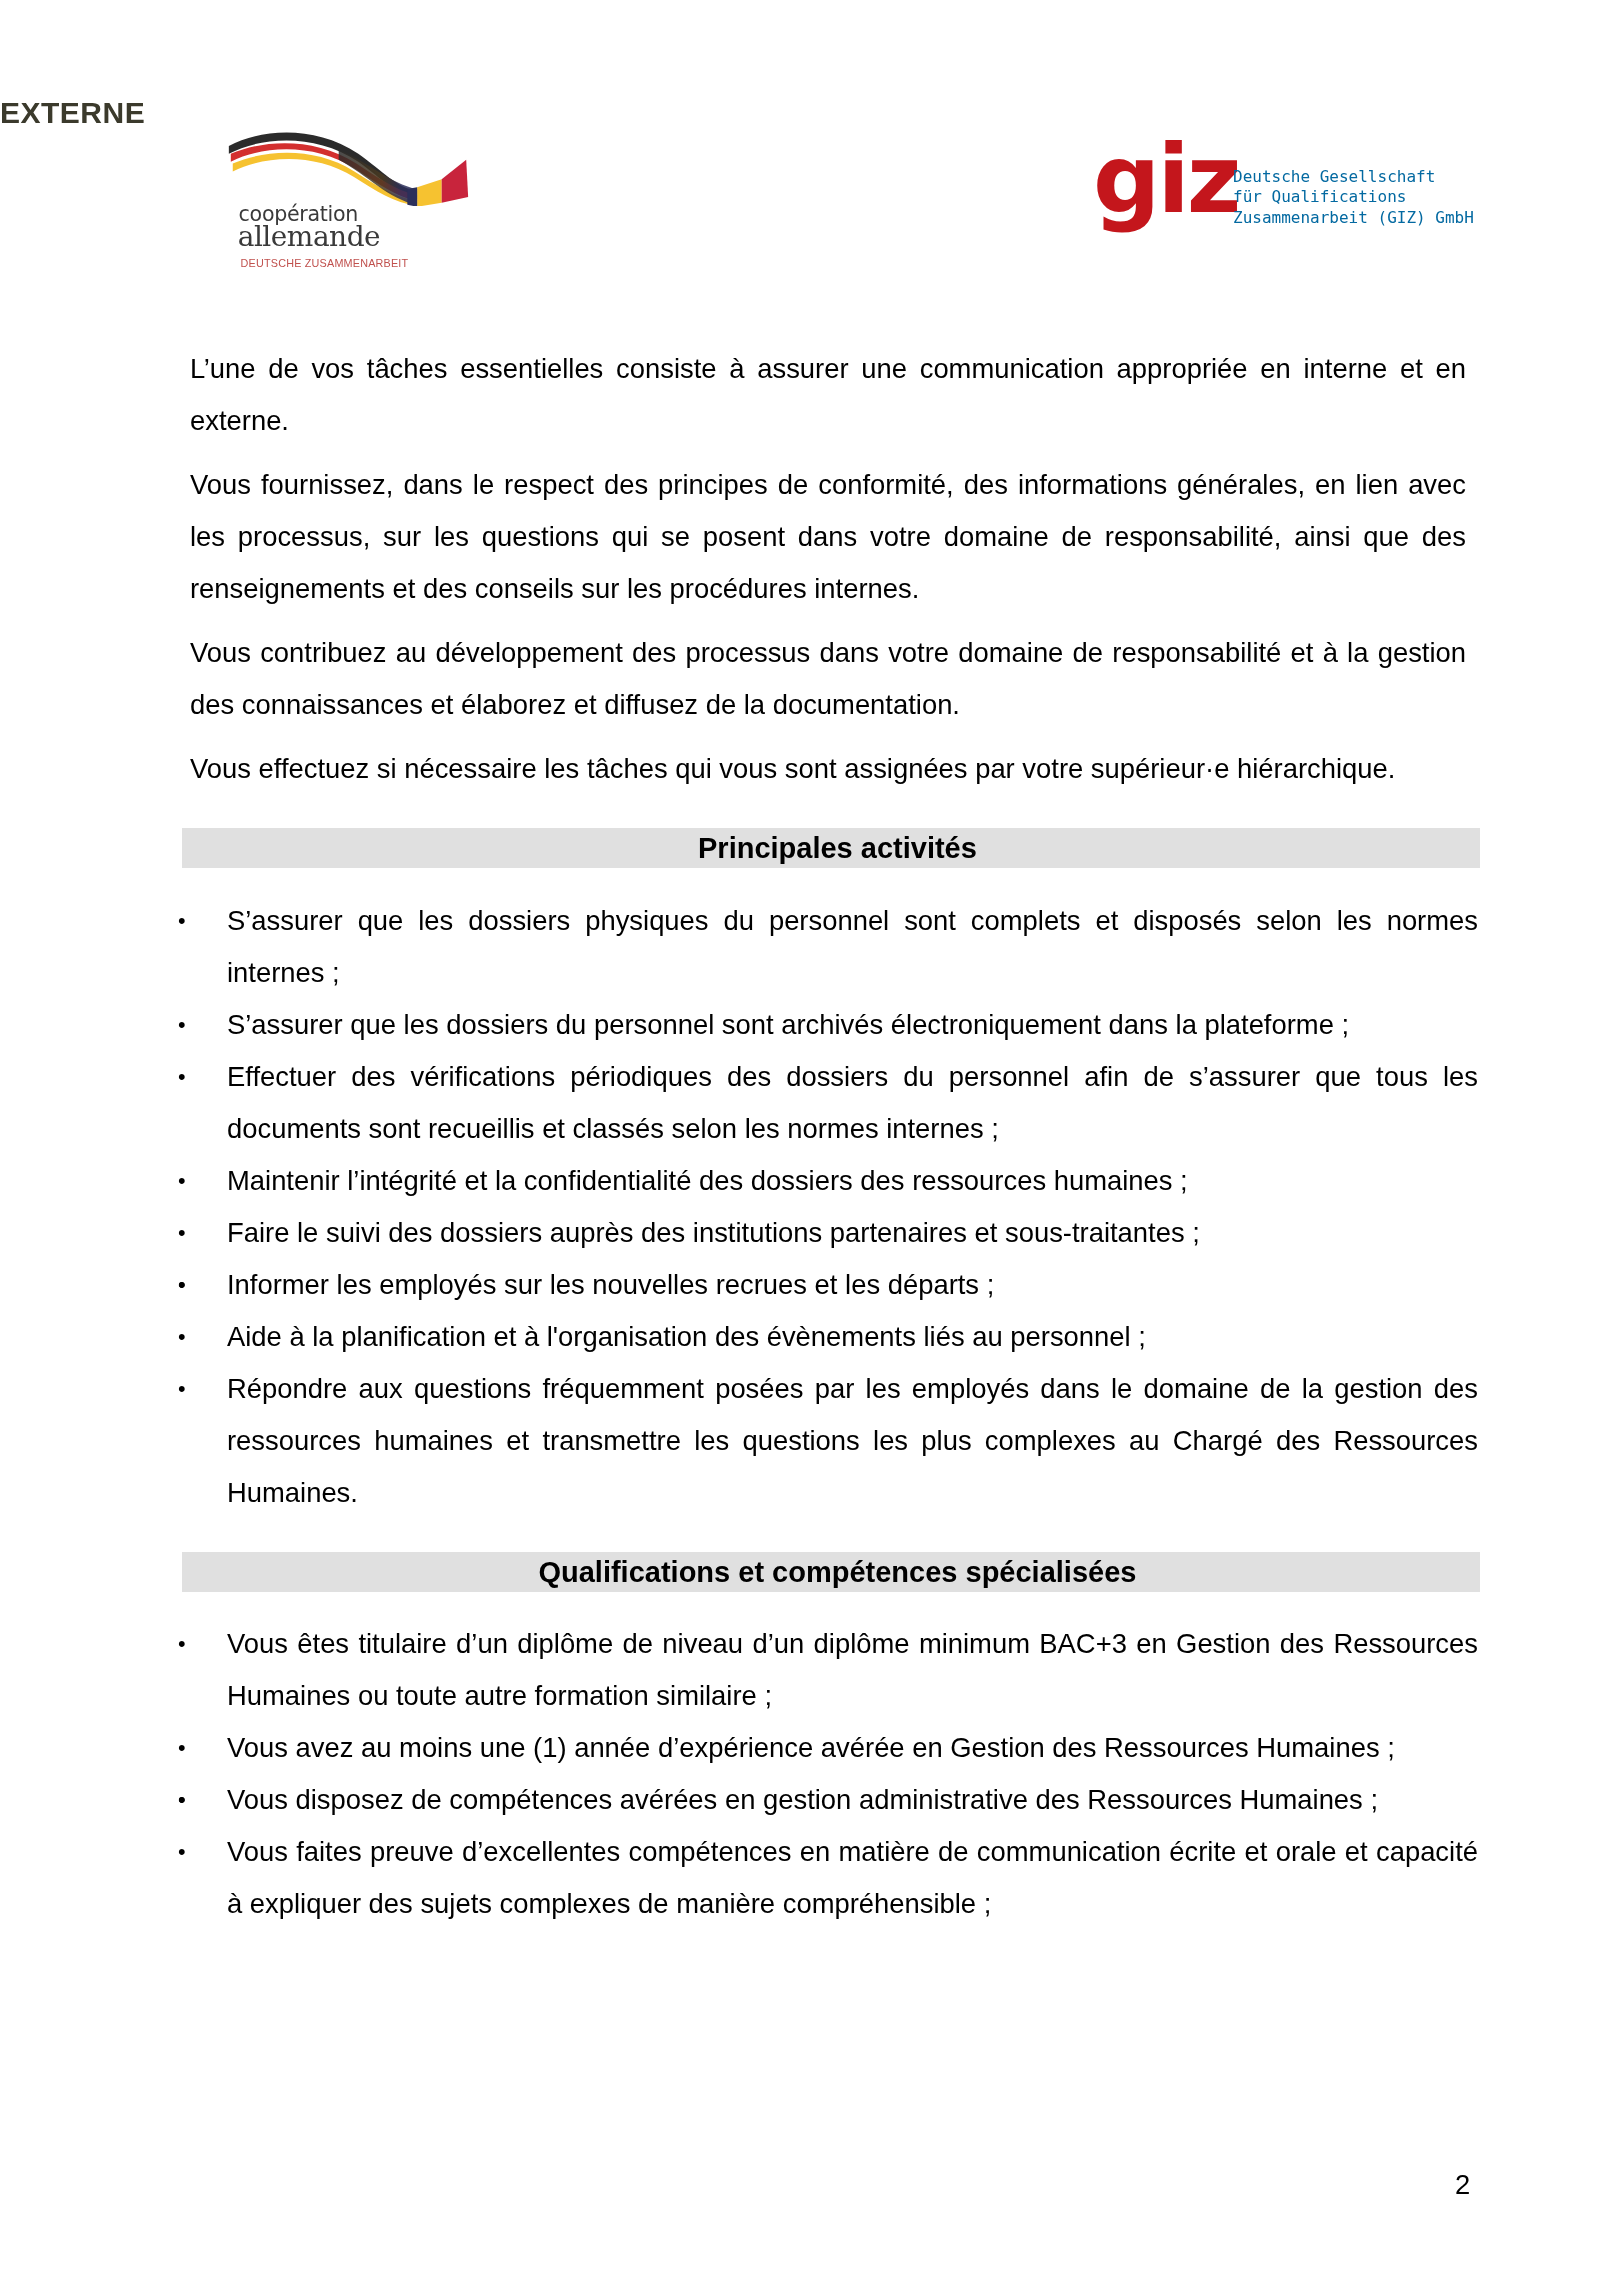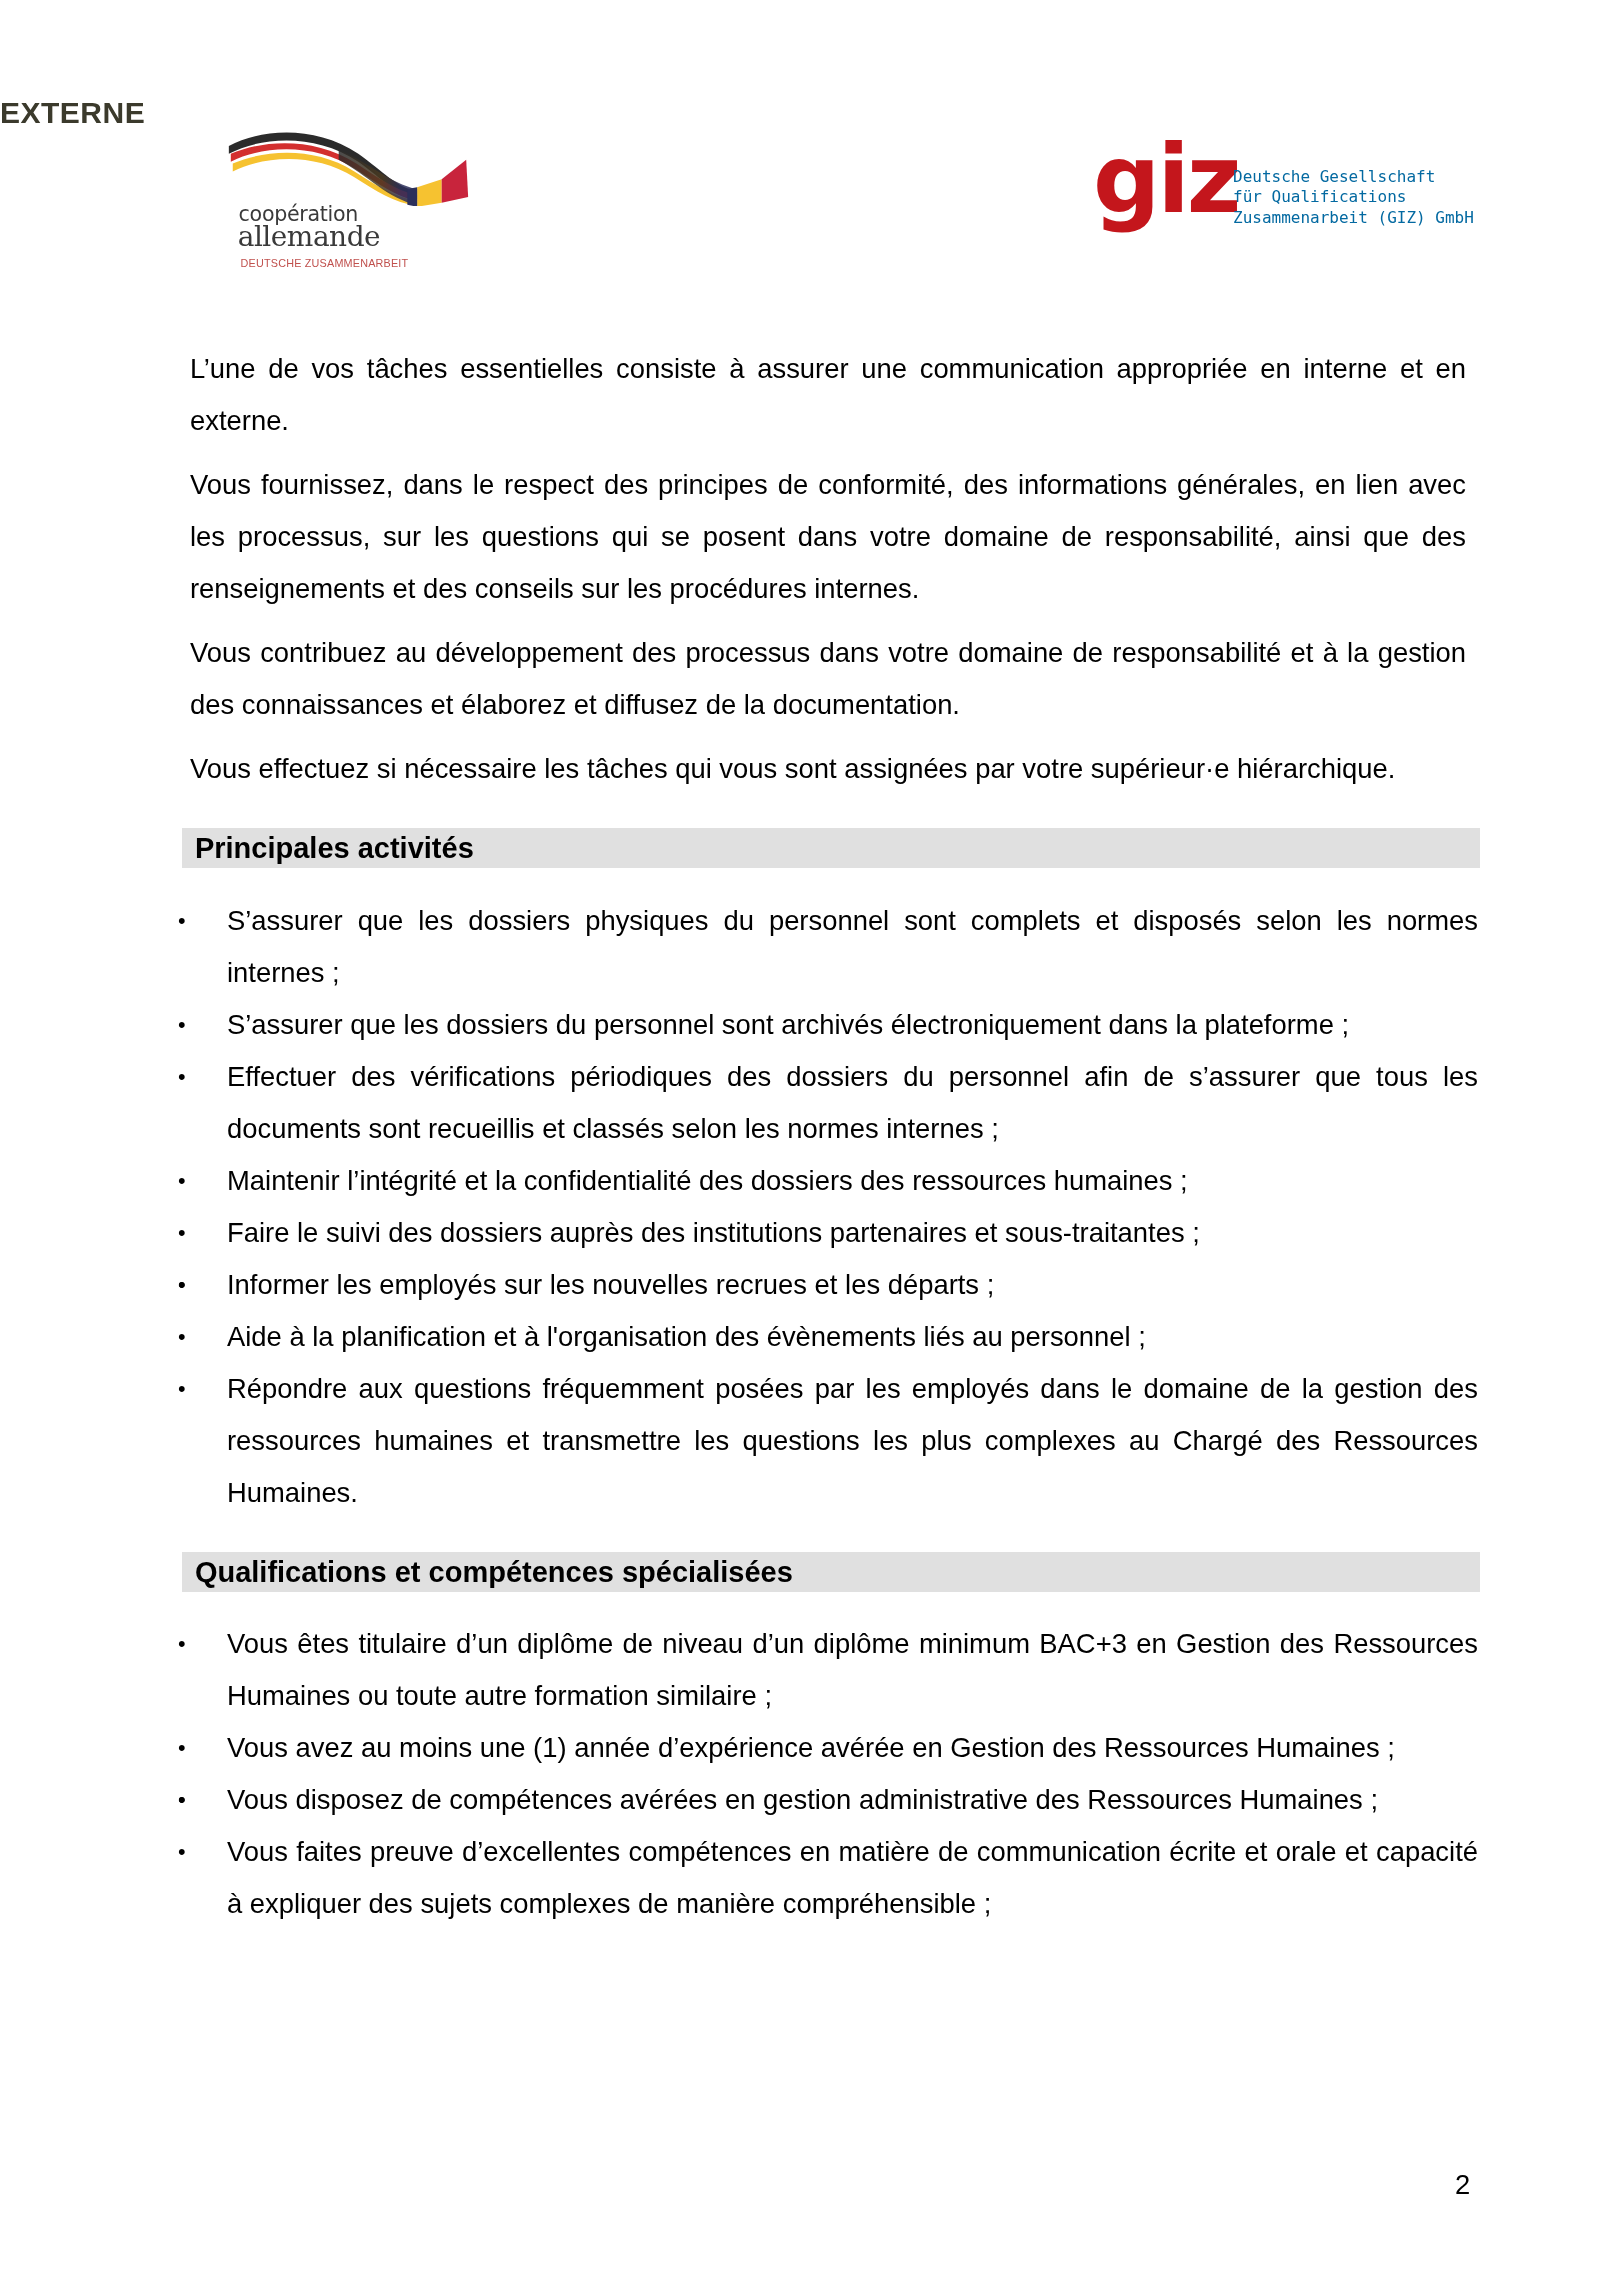--- a/index.html
+++ b/index.html
@@ -17,21 +17,21 @@
            font-size:10.8px; color:#c0504d; letter-spacing:0.2px; }
   .logo-right { position:absolute; left:1093px; top:147px; width:412px; height:108px; }
   .giz-mark { position:absolute; left:0; top:-13.7px; font-family:"DejaVu Sans", sans-serif;
               font-size:94px; font-weight:bold; color:#c4161c; letter-spacing:-2.9px; line-height:1; }
   .giz-text { position:absolute; left:140px; top:19.6px; font-family:"DejaVu Sans Mono", monospace;
               font-size:16px; line-height:20.6px; color:#0369a1; white-space:nowrap; }
   .giz-text div { display:block; }
   .content { position:absolute; left:178px; top:331px; width:1300px; font-size:27.4px; line-height:52px; }
   .para { text-align:justify; margin:12px; }
   .section-head { background:#e0e0e0; font-weight:bold; font-size:29px; line-height:40px;
-                  height:40px; padding-left:13px; margin-top:33px; margin-left:3.9px; margin-right:-2px; }
+                  height:40px; padding-left:13px; margin-top:33px; margin-left:3.9px; margin-right:-2px;text-align:center; }
   ul.bullets { list-style:none; margin:26.5px 0 0 0; padding:0; }
   ul.bullets li { position:relative; padding-left:49px; text-align:justify; }
   ul.bullets li .bullet { position:absolute; left:0; top:0; font-size:21.6px; }
   .page-number { position:absolute; left:1455px; top:2169px; font-size:27.4px; }
 </style>
 </head>
 <body>
 
 <div class="header-title">EXTERNE</div>
 

